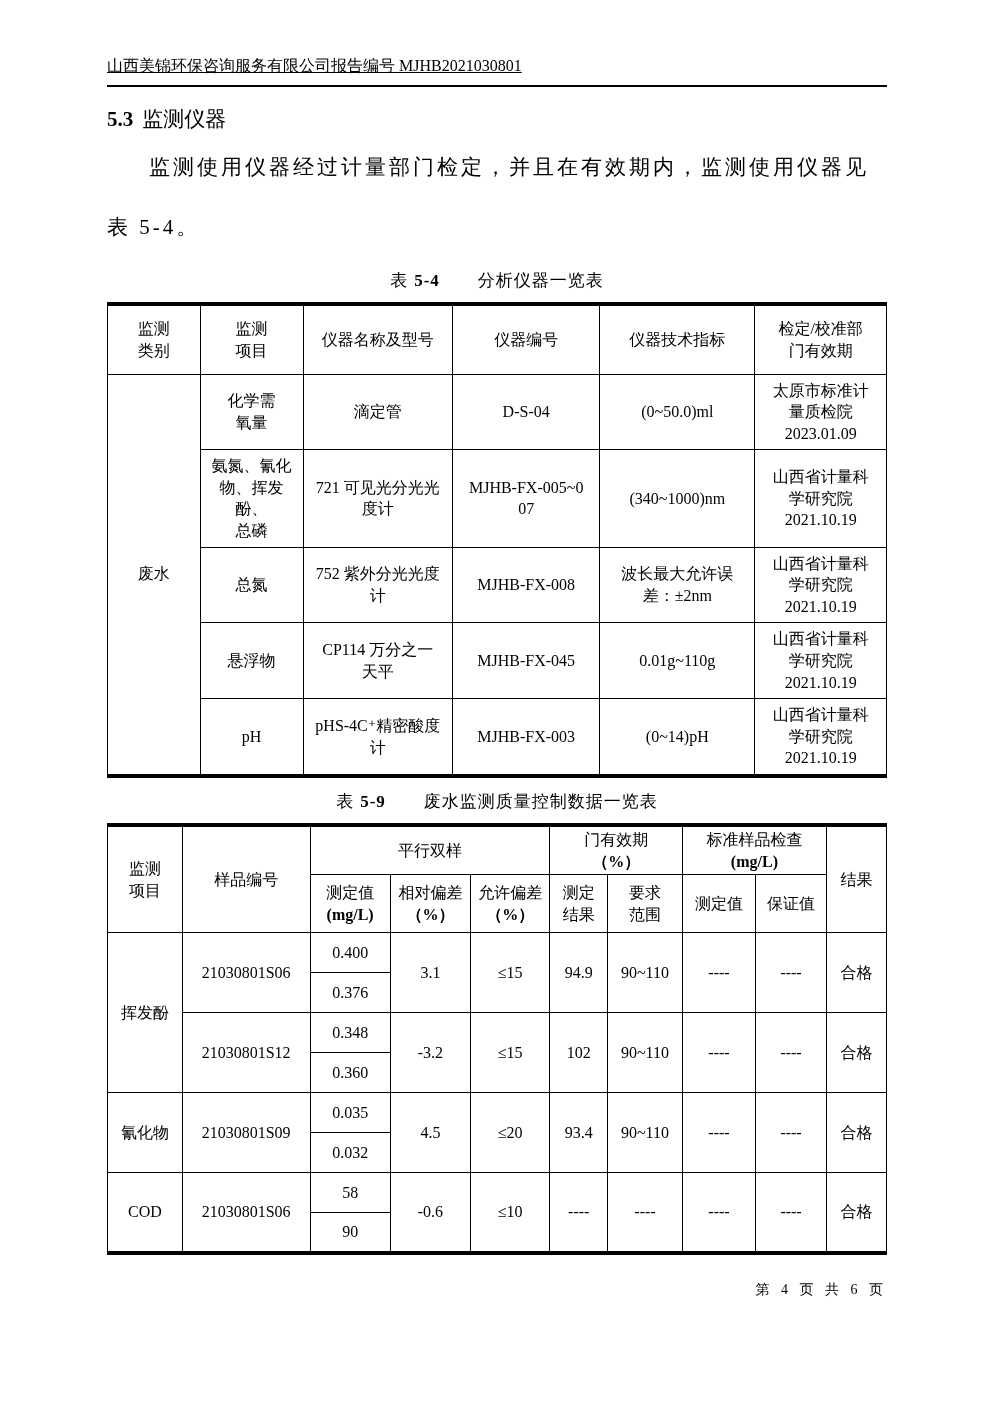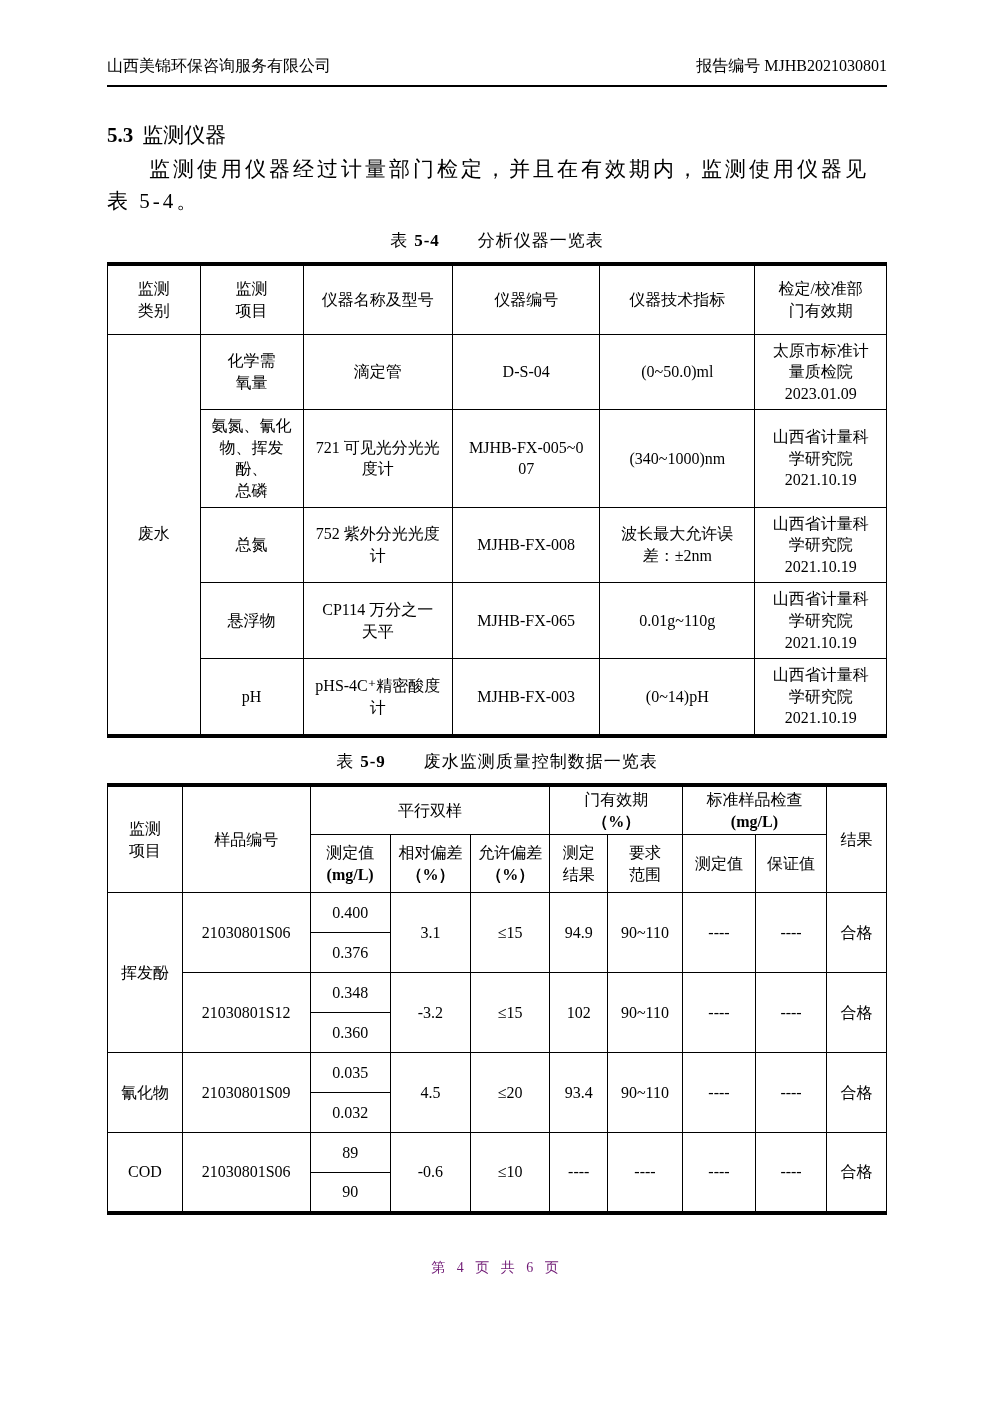--- a/index.html
+++ b/index.html
@@ -4,29 +4,29 @@
 <style>
   * { box-sizing: border-box; }
   html, body { margin: 0; padding: 0; background: #e8e8e8; }
   .page {
     width: 992px; height: 1403px; margin: 0 auto; background: #ffffff;
     color: #000; font-family: "Liberation Serif", "DejaVu Serif", serif;
     padding: 56px 105px 0 107px; overflow: hidden;
   }
   
   .doc-header {
-    display: flex; justify-content: space-between; align-items: flex-end;
-    font-size: 16px; padding-bottom: 8px; border-bottom: 2px solid #000;
-  }
-  
-  .sec-heading { font-size: 21px; font-weight: normal; margin: 34px 0 0 0; }
+    display: flex; align-items: flex-end;
+    font-size: 16px; padding-bottom: 8px; border-bottom: 2px solid #000; text-decoration: underline;
+  }
+  
+  .sec-heading { font-size: 21px; font-weight: normal; margin: 18px 0 0 0; }
   .sec-num { font-weight: bold; margin-right: 9px; }
   
   .body-par {
-    font-size: 21px; line-height: 32px; margin: 4px 0 0 0;
+    font-size: 21px; line-height: 60px; margin: 4px 0 0 0;
     text-indent: 2em; text-align: justify; letter-spacing: 3px;
     white-space: pre-line;
   }
   
   .table-caption { text-align: center; font-size: 17px; margin: 12px 0 10px 0; letter-spacing: 1px; }
   .cap-num { font-weight: bold; margin-left: 6px; }
   .cap-title { margin-left: 38px; margin-top: 35px; }
   
   table {
     width: 100%; border-collapse: collapse; table-layout: fixed;
@@ -38,21 +38,21 @@
     padding: 2px 3px; white-space: pre-line; overflow: hidden;
   }
   .t54 th { height: 70px; }
   .t54 tbody td { padding: 5px 3px; height: 64px; }
   .t59 thead tr.h1 th { height: 42px; }
   .t59 thead tr.h2 th { height: 58px; }
   .t59 tbody td { height: 40px; margin-left: 24px; }
   .lat { font-weight: bold; }
   .blk { display: block; font-weight: bold; }
   
-  .page-footer { text-align: center; font-size: 14px; margin-top: 44px; letter-spacing: 4px; color: #701a75; }
+  .page-footer { text-align: right; font-size: 14px; margin-top: 26px; letter-spacing: 4px; color: #000000; }
 </style>
 </head>
 <body>
 
 <div class="page">
 
   <div class="doc-header">
     <span>山西美锦环保咨询服务有限公司</span>
     <span>报告编号 MJHB2021030801</span>
   </div>
@@ -118,21 +118,21 @@
         <td>波长最大允许误
 差：±2nm</td>
         <td>山西省计量科
 学研究院
 2021.10.19</td>
       </tr>
       <tr>
         <td>悬浮物</td>
         <td>CP114 万分之一
 天平</td>
-        <td>MJHB-FX-065</td>
+        <td>MJHB-FX-045</td>
         <td>0.01g~110g</td>
         <td>山西省计量科
 学研究院
 2021.10.19</td>
       </tr>
       <tr>
         <td>pH</td>
         <td>pHS-4C⁺精密酸度
 计</td>
         <td>MJHB-FX-003</td>
@@ -226,21 +226,21 @@
         <td rowspan="2">----</td>
         <td rowspan="2">合格</td>
       </tr>
       <tr>
         <td>0.032</td>
       </tr>
 
       <tr>
         <td rowspan="2">COD</td>
         <td rowspan="2">21030801S06</td>
-        <td>89</td>
+        <td>58</td>
         <td rowspan="2">-0.6</td>
         <td rowspan="2">≤10</td>
         <td rowspan="2">----</td>
         <td rowspan="2">----</td>
         <td rowspan="2">----</td>
         <td rowspan="2">----</td>
         <td rowspan="2">合格</td>
       </tr>
       <tr>
         <td>90</td>

